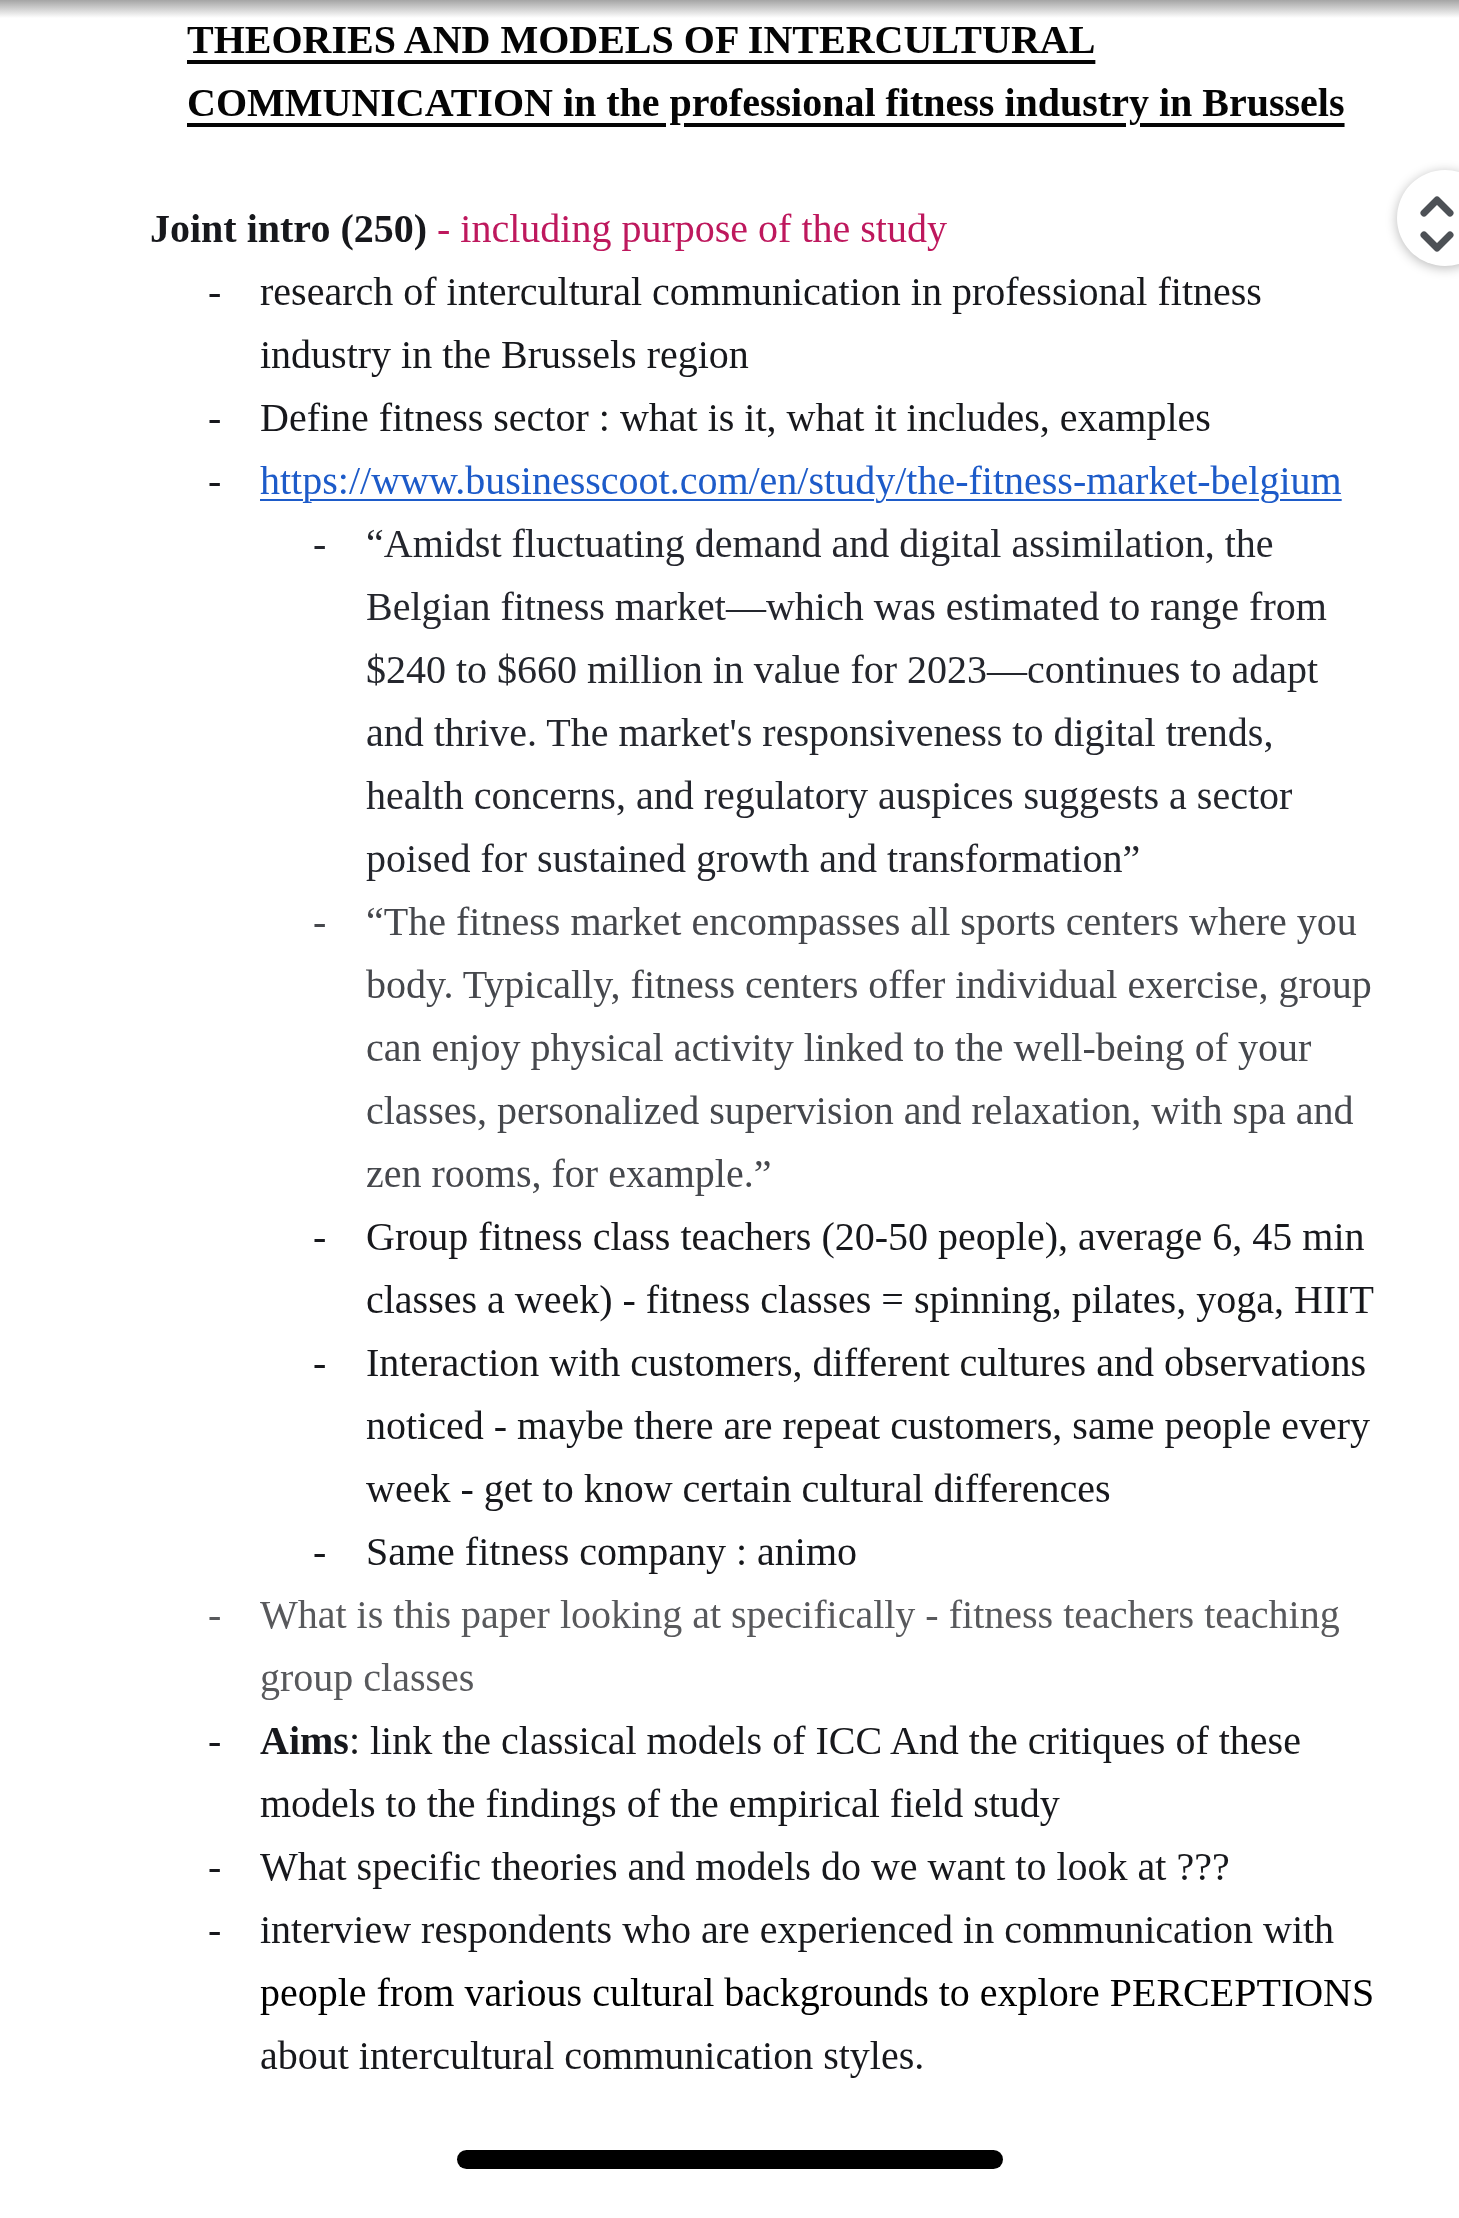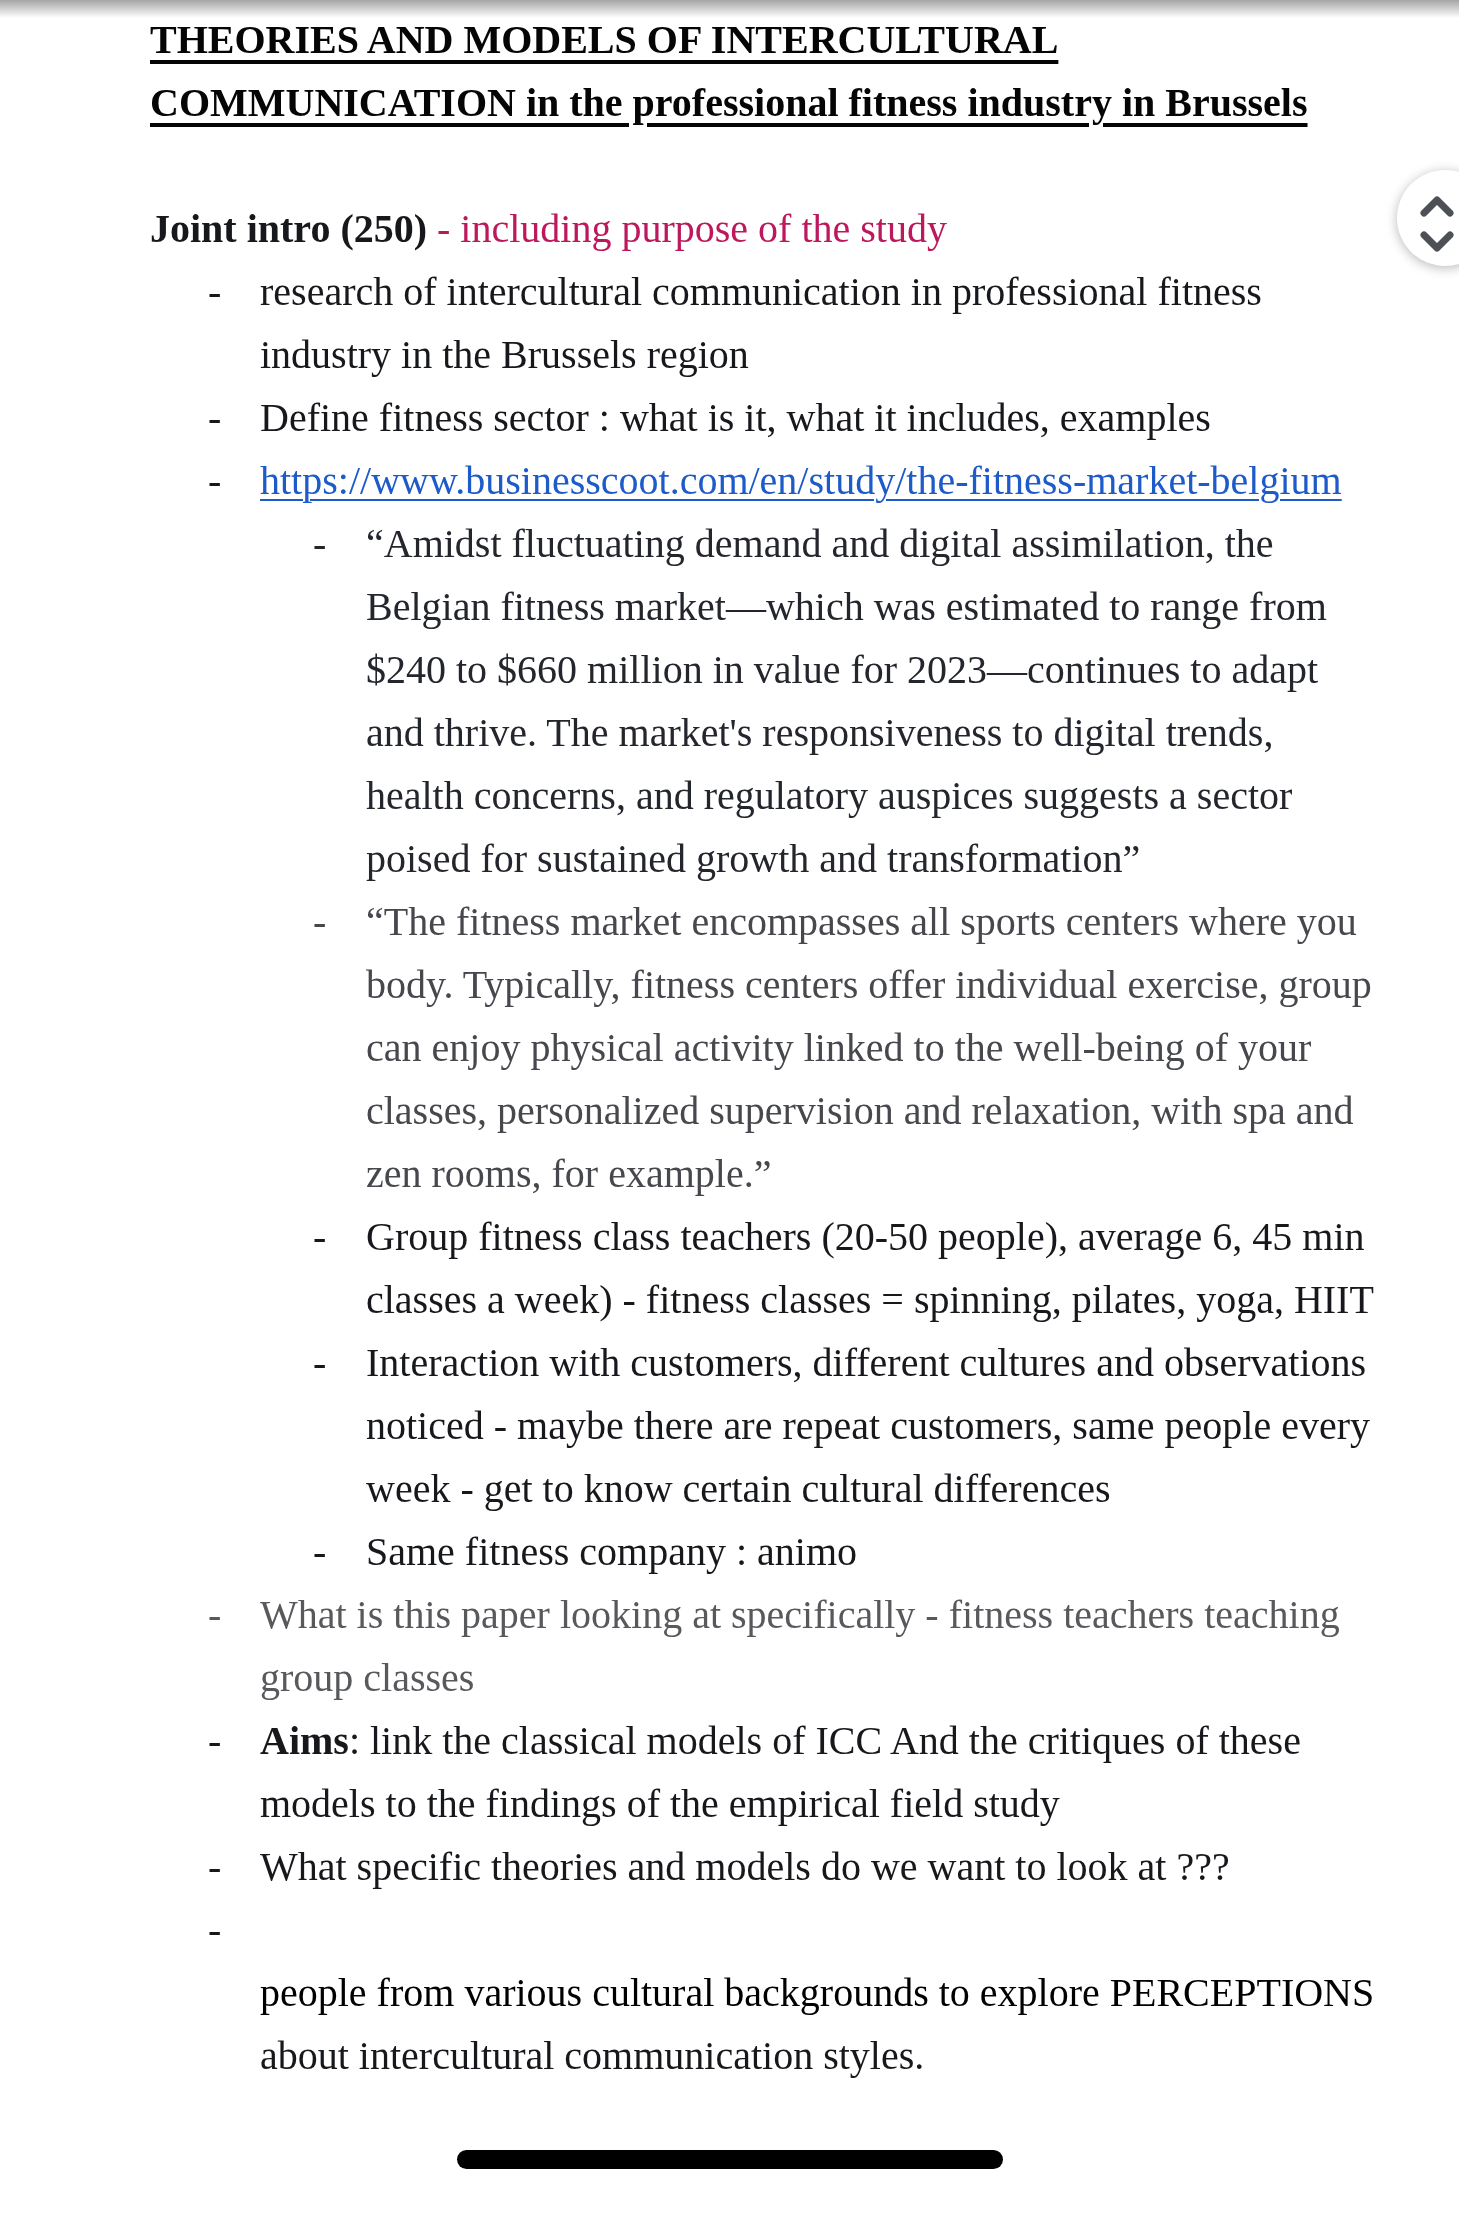--- a/index.html
+++ b/index.html
@@ -20,21 +20,21 @@
     white-space:pre;
   }
   .ind0{padding-left:150px;}
   .ind1{padding-left:260px;}
   .ind2{padding-left:366px;}
   .bullet{position:absolute;top:0;}
   .b1{left:208px;}
   .b2{left:313px;}
   .u{text-decoration:underline;text-decoration-thickness:3px;text-underline-offset:6px;}
   .title-line span{font-weight:bold;}
-  .title-line .u{text-decoration-thickness:4px;text-underline-offset:7px;}
+  .title-line .u{text-decoration-thickness:4px;text-underline-offset:7px;margin-left:37px;}
   a.doclink{text-decoration:underline;text-decoration-thickness:2px;text-underline-offset:5px;cursor:pointer;}
   
   .scroll-btn{
     position:absolute;left:1397px;top:170px;width:96px;height:96px;border-radius:50%;
     background:#ffffff;box-shadow:0 2px 12px rgba(0,0,0,0.28);cursor:pointer;
   }
   .scroll-btn svg{position:absolute;left:23px;}
   .scroll-btn .chev-up{top:24px;}
   .scroll-btn .chev-down{top:60px;}
   
@@ -72,21 +72,21 @@
     <div class="line ind2"><span style="color: rgb(23, 24, 28);">classes a week) - fitness classes = spinning, pilates, yoga, HIIT</span></div>
     <div class="line ind2"><span class="bullet b2" style="color: rgb(23, 24, 28);">-</span><span style="color: rgb(23, 24, 28);">Interaction with customers, different cultures and observations</span></div>
     <div class="line ind2"><span style="color: rgb(23, 24, 28);">noticed - maybe there are repeat customers, same people every</span></div>
     <div class="line ind2"><span style="color: rgb(23, 24, 28);">week - get to know certain cultural differences</span></div>
     <div class="line ind2"><span class="bullet b2" style="color: rgb(23, 24, 28);">-</span><span style="color: rgb(23, 24, 28);">Same fitness company : animo</span></div>
     <div class="line ind1"><span class="bullet b1" style="color: rgb(88, 89, 92);">-</span><span style="color: rgb(88, 89, 92);">What is this paper looking at specifically - fitness teachers teaching</span></div>
     <div class="line ind1"><span style="color: rgb(88, 89, 92);">group classes</span></div>
     <div class="line ind1"><span class="bullet b1" style="color: rgb(23, 24, 28);">-</span><span style="color: rgb(23, 24, 28); font-weight: bold;">Aims</span><span style="color: rgb(23, 24, 28);">: link the classical models of ICC And the critiques of these</span></div>
     <div class="line ind1"><span style="color: rgb(23, 24, 28);">models to the findings of the empirical field study</span></div>
     <div class="line ind1"><span class="bullet b1" style="color: rgb(23, 24, 28);">-</span><span style="color: rgb(23, 24, 28); margin-top: 32px;">What specific theories and models do we want to look at ???</span></div>
-    <div class="line ind1"><span class="bullet b1" style="color: rgb(23, 24, 28);">-</span></div>
+    <div class="line ind1"><span class="bullet b1" style="color: rgb(23, 24, 28);">-</span><span style="color: rgb(23, 24, 28);">interview respondents who are experienced in communication with</span></div>
     <div class="line ind1"><span style="color: #000000;">people from various cultural backgrounds to explore PERCEPTIONS</span></div>
     <div class="line ind1"><span style="color: rgb(23, 24, 28);">about intercultural communication styles.</span></div>
   </div>
 
 <div class="scroll-btn">
   <svg class="chev-up" width="34" height="24" viewBox="0 0 34 24">
     <path d="M4 19 L17 6 L30 19" fill="none" stroke-width="7" stroke-linecap="round" stroke-linejoin="round" class="chev-path" stroke="#4d5156"></path>
   </svg>
   <svg class="chev-down" width="34" height="24" viewBox="0 0 34 24">
     <path d="M4 5 L17 18 L30 5" fill="none" stroke-width="7" stroke-linecap="round" stroke-linejoin="round" class="chev-path" stroke="#4d5156"></path>

